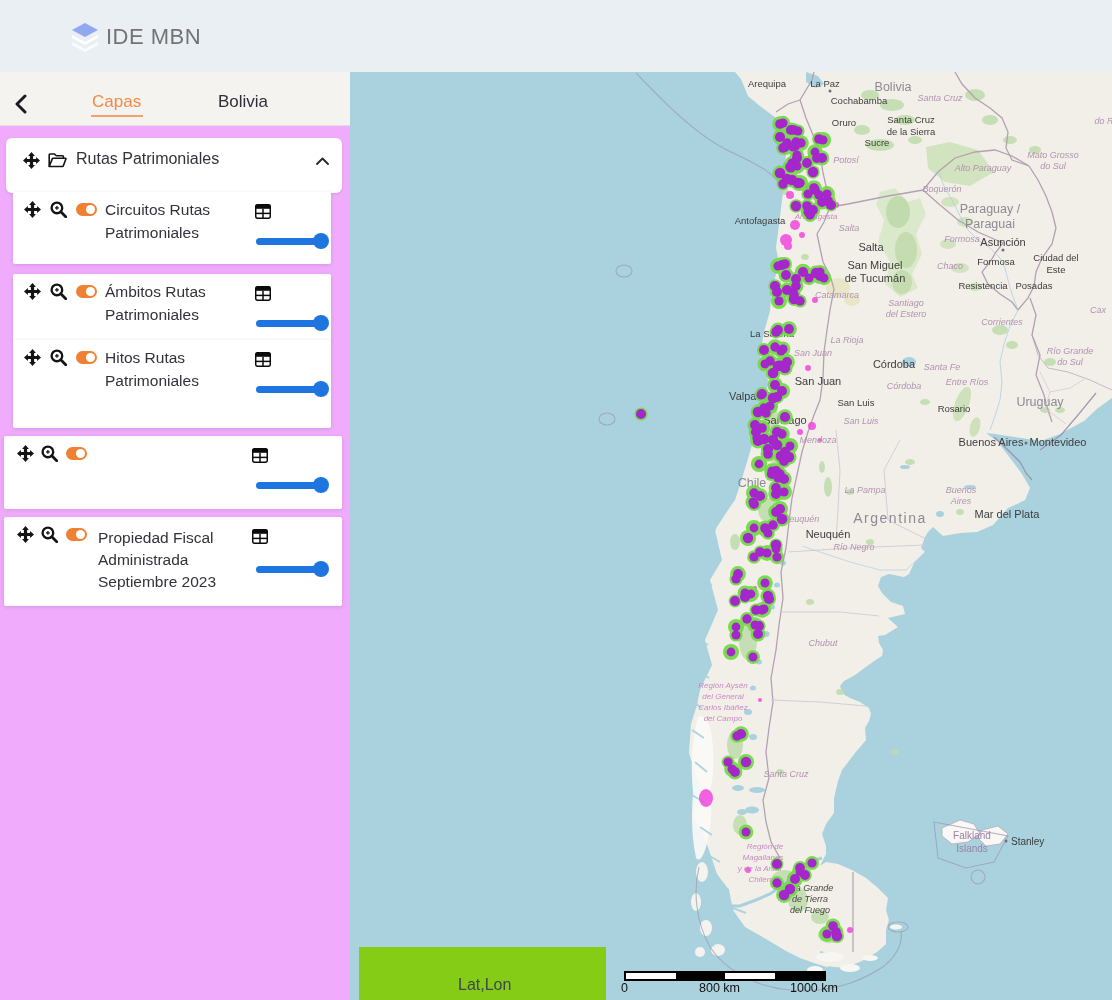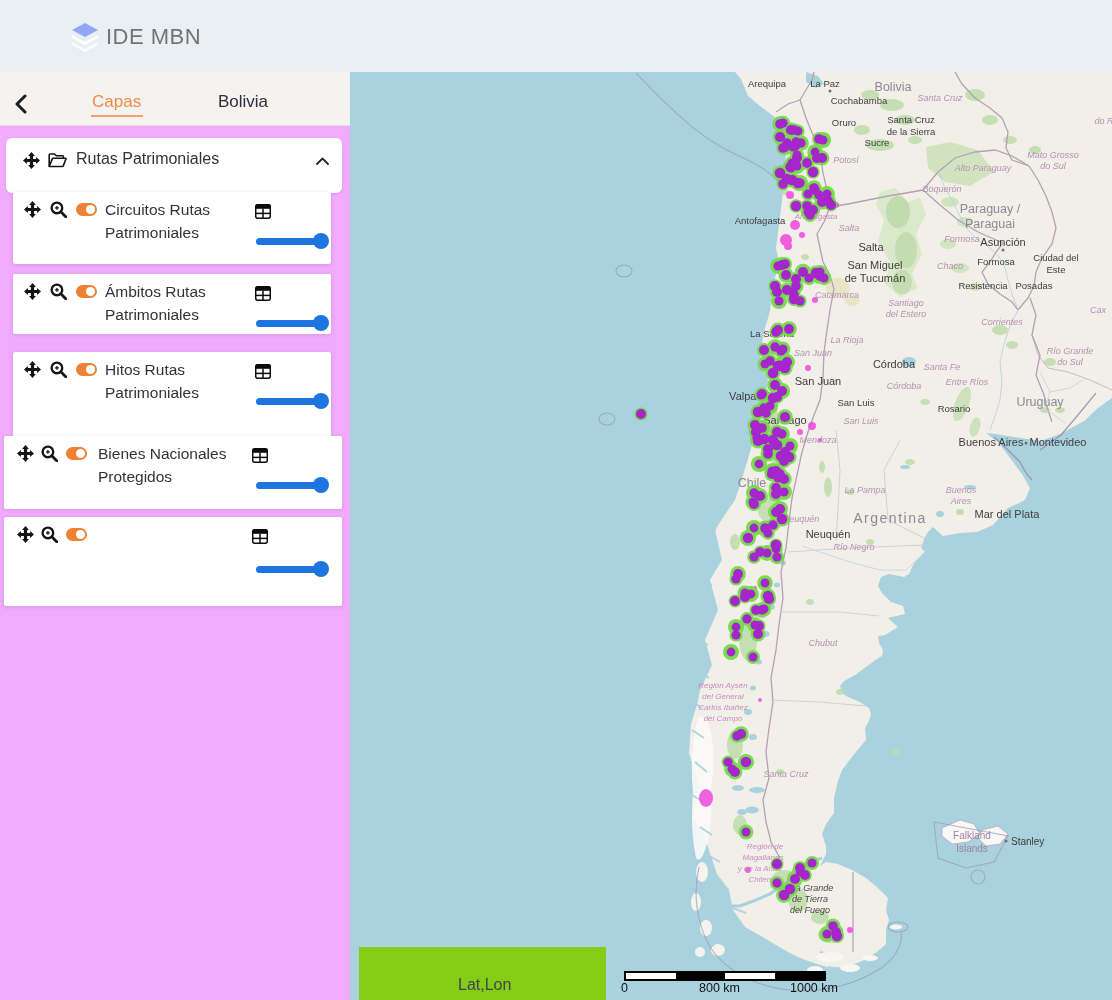--- a/index.html
+++ b/index.html
@@ -747,21 +747,21 @@
       <div class="ctext" style="left:92px;top:6px;width:130px">Circuitos Rutas<br>Patrimoniales</div>
       <svg width="16" height="15" viewBox="0 0 16 15" style="position:absolute;left:242px;top:12px">
 <rect x="0.7" y="0.7" width="14.6" height="13.6" rx="2" fill="none" stroke="#0c0c0c" stroke-width="1.5"></rect>
 <rect x="0.7" y="0.7" width="14.6" height="4.1" fill="#0c0c0c"></rect>
 <line x1="8" y1="4.8" x2="8" y2="14.3" stroke="#0c0c0c" stroke-width="1.5"></line>
 <line x1="1" y1="9.4" x2="15" y2="9.4" stroke="#0c0c0c" stroke-width="1.5"></line>
 </svg>
       <div class="sbar" style="left:243px;top:45.5px"></div>
       <div class="sknob" style="left:300px;top:41px"></div>
     </div>
-<div class="card" style="left:13px;top:202px;width:318px;height:60px">
+<div class="card" style="left:13px;top:202px;width:318px;height:68px">
       <svg width="17" height="17" viewBox="0 0 16 16" style="position:absolute;left:11px;top:9px">
 <path fill="#141414" d="M8 0 L11.2 3.7 H9.5 V6.5 H12.3 V4.8 L16 8 L12.3 11.2 V9.5 H9.5 V12.3 H11.2 L8 16 L4.8 12.3 H6.5 V9.5 H3.7 V11.2 L0 8 L3.7 4.8 V6.5 H6.5 V3.7 H4.8 Z"></path>
 </svg>
       <svg width="17" height="17" viewBox="0 0 16 16" style="position:absolute;left:37px;top:9px">
 <circle cx="6.5" cy="6.5" r="5" fill="none" stroke="#141414" stroke-width="2.2"></circle>
 <line x1="10.4" y1="10.4" x2="14.8" y2="14.8" stroke="#141414" stroke-width="2.6" stroke-linecap="round"></line>
 <line x1="6.5" y1="4.7" x2="6.5" y2="8.3" stroke="#141414" stroke-width="1.2"></line>
 <line x1="4.7" y1="6.5" x2="8.3" y2="6.5" stroke="#141414" stroke-width="1.2"></line>
 </svg>
       <div class="toggle" style="left:63px;top:11px">
@@ -770,21 +770,21 @@
       <div class="ctext" style="left:92px;top:6px;width:130px">Ámbitos Rutas<br>Patrimoniales</div>
       <svg width="16" height="15" viewBox="0 0 16 15" style="position:absolute;left:242px;top:12px">
 <rect x="0.7" y="0.7" width="14.6" height="13.6" rx="2" fill="none" stroke="#0c0c0c" stroke-width="1.5"></rect>
 <rect x="0.7" y="0.7" width="14.6" height="4.1" fill="#0c0c0c"></rect>
 <line x1="8" y1="4.8" x2="8" y2="14.3" stroke="#0c0c0c" stroke-width="1.5"></line>
 <line x1="1" y1="9.4" x2="15" y2="9.4" stroke="#0c0c0c" stroke-width="1.5"></line>
 </svg>
       <div class="sbar" style="left:243px;top:45.5px"></div>
       <div class="sknob" style="left:300px;top:41px"></div>
     </div>
-<div class="card" style="left:13px;top:280px;width:318px;height:88px">
+<div class="card" style="left:13px;top:268px;width:318px;height:88px">
       <svg width="17" height="17" viewBox="0 0 16 16" style="position:absolute;left:11px;top:9px">
 <path fill="#141414" d="M8 0 L11.2 3.7 H9.5 V6.5 H12.3 V4.8 L16 8 L12.3 11.2 V9.5 H9.5 V12.3 H11.2 L8 16 L4.8 12.3 H6.5 V9.5 H3.7 V11.2 L0 8 L3.7 4.8 V6.5 H6.5 V3.7 H4.8 Z"></path>
 </svg>
       <svg width="17" height="17" viewBox="0 0 16 16" style="position:absolute;left:37px;top:9px">
 <circle cx="6.5" cy="6.5" r="5" fill="none" stroke="#141414" stroke-width="2.2"></circle>
 <line x1="10.4" y1="10.4" x2="14.8" y2="14.8" stroke="#141414" stroke-width="2.6" stroke-linecap="round"></line>
 <line x1="6.5" y1="4.7" x2="6.5" y2="8.3" stroke="#141414" stroke-width="1.2"></line>
 <line x1="4.7" y1="6.5" x2="8.3" y2="6.5" stroke="#141414" stroke-width="1.2"></line>
 </svg>
       <div class="toggle" style="left:63px;top:11px">
@@ -806,21 +806,20 @@
 </svg>
       <svg width="17" height="17" viewBox="0 0 16 16" style="position:absolute;left:37px;top:9px">
 <circle cx="6.5" cy="6.5" r="5" fill="none" stroke="#141414" stroke-width="2.2"></circle>
 <line x1="10.4" y1="10.4" x2="14.8" y2="14.8" stroke="#141414" stroke-width="2.6" stroke-linecap="round"></line>
 <line x1="6.5" y1="4.7" x2="6.5" y2="8.3" stroke="#141414" stroke-width="1.2"></line>
 <line x1="4.7" y1="6.5" x2="8.3" y2="6.5" stroke="#141414" stroke-width="1.2"></line>
 </svg>
       <div class="toggle" style="left:62px;top:11px">
         <div class="knob"></div>
       </div>
-      <div class="ctext" style="left:94px;top:6px;width:145px">Bienes Nacionales<br>Protegidos</div>
       <svg width="16" height="15" viewBox="0 0 16 15" style="position:absolute;left:248px;top:12px">
 <rect x="0.7" y="0.7" width="14.6" height="13.6" rx="2" fill="none" stroke="#0c0c0c" stroke-width="1.5"></rect>
 <rect x="0.7" y="0.7" width="14.6" height="4.1" fill="#0c0c0c"></rect>
 <line x1="8" y1="4.8" x2="8" y2="14.3" stroke="#0c0c0c" stroke-width="1.5"></line>
 <line x1="1" y1="9.4" x2="15" y2="9.4" stroke="#0c0c0c" stroke-width="1.5"></line>
 </svg>
       <div class="sbar" style="left:252px;top:45.5px"></div>
       <div class="sknob" style="left:309px;top:41px"></div>
     </div>
 <div class="card" style="left:4px;top:445px;width:338px;height:89px">
@@ -829,20 +828,21 @@
 </svg>
       <svg width="17" height="17" viewBox="0 0 16 16" style="position:absolute;left:37px;top:9px">
 <circle cx="6.5" cy="6.5" r="5" fill="none" stroke="#141414" stroke-width="2.2"></circle>
 <line x1="10.4" y1="10.4" x2="14.8" y2="14.8" stroke="#141414" stroke-width="2.6" stroke-linecap="round"></line>
 <line x1="6.5" y1="4.7" x2="6.5" y2="8.3" stroke="#141414" stroke-width="1.2"></line>
 <line x1="4.7" y1="6.5" x2="8.3" y2="6.5" stroke="#141414" stroke-width="1.2"></line>
 </svg>
       <div class="toggle" style="left:62px;top:11px">
         <div class="knob"></div>
       </div>
+      <div class="ctext" style="left:94px;top:10px;width:145px;line-height:22px">Propiedad Fiscal<br>Administrada<br>Septiembre 2023</div>
       <svg width="16" height="15" viewBox="0 0 16 15" style="position:absolute;left:248px;top:12px">
 <rect x="0.7" y="0.7" width="14.6" height="13.6" rx="2" fill="none" stroke="#0c0c0c" stroke-width="1.5"></rect>
 <rect x="0.7" y="0.7" width="14.6" height="4.1" fill="#0c0c0c"></rect>
 <line x1="8" y1="4.8" x2="8" y2="14.3" stroke="#0c0c0c" stroke-width="1.5"></line>
 <line x1="1" y1="9.4" x2="15" y2="9.4" stroke="#0c0c0c" stroke-width="1.5"></line>
 </svg>
       <div class="sbar" style="left:252px;top:48.5px"></div>
       <div class="sknob" style="left:309px;top:44px"></div>
     </div>
 </div>

